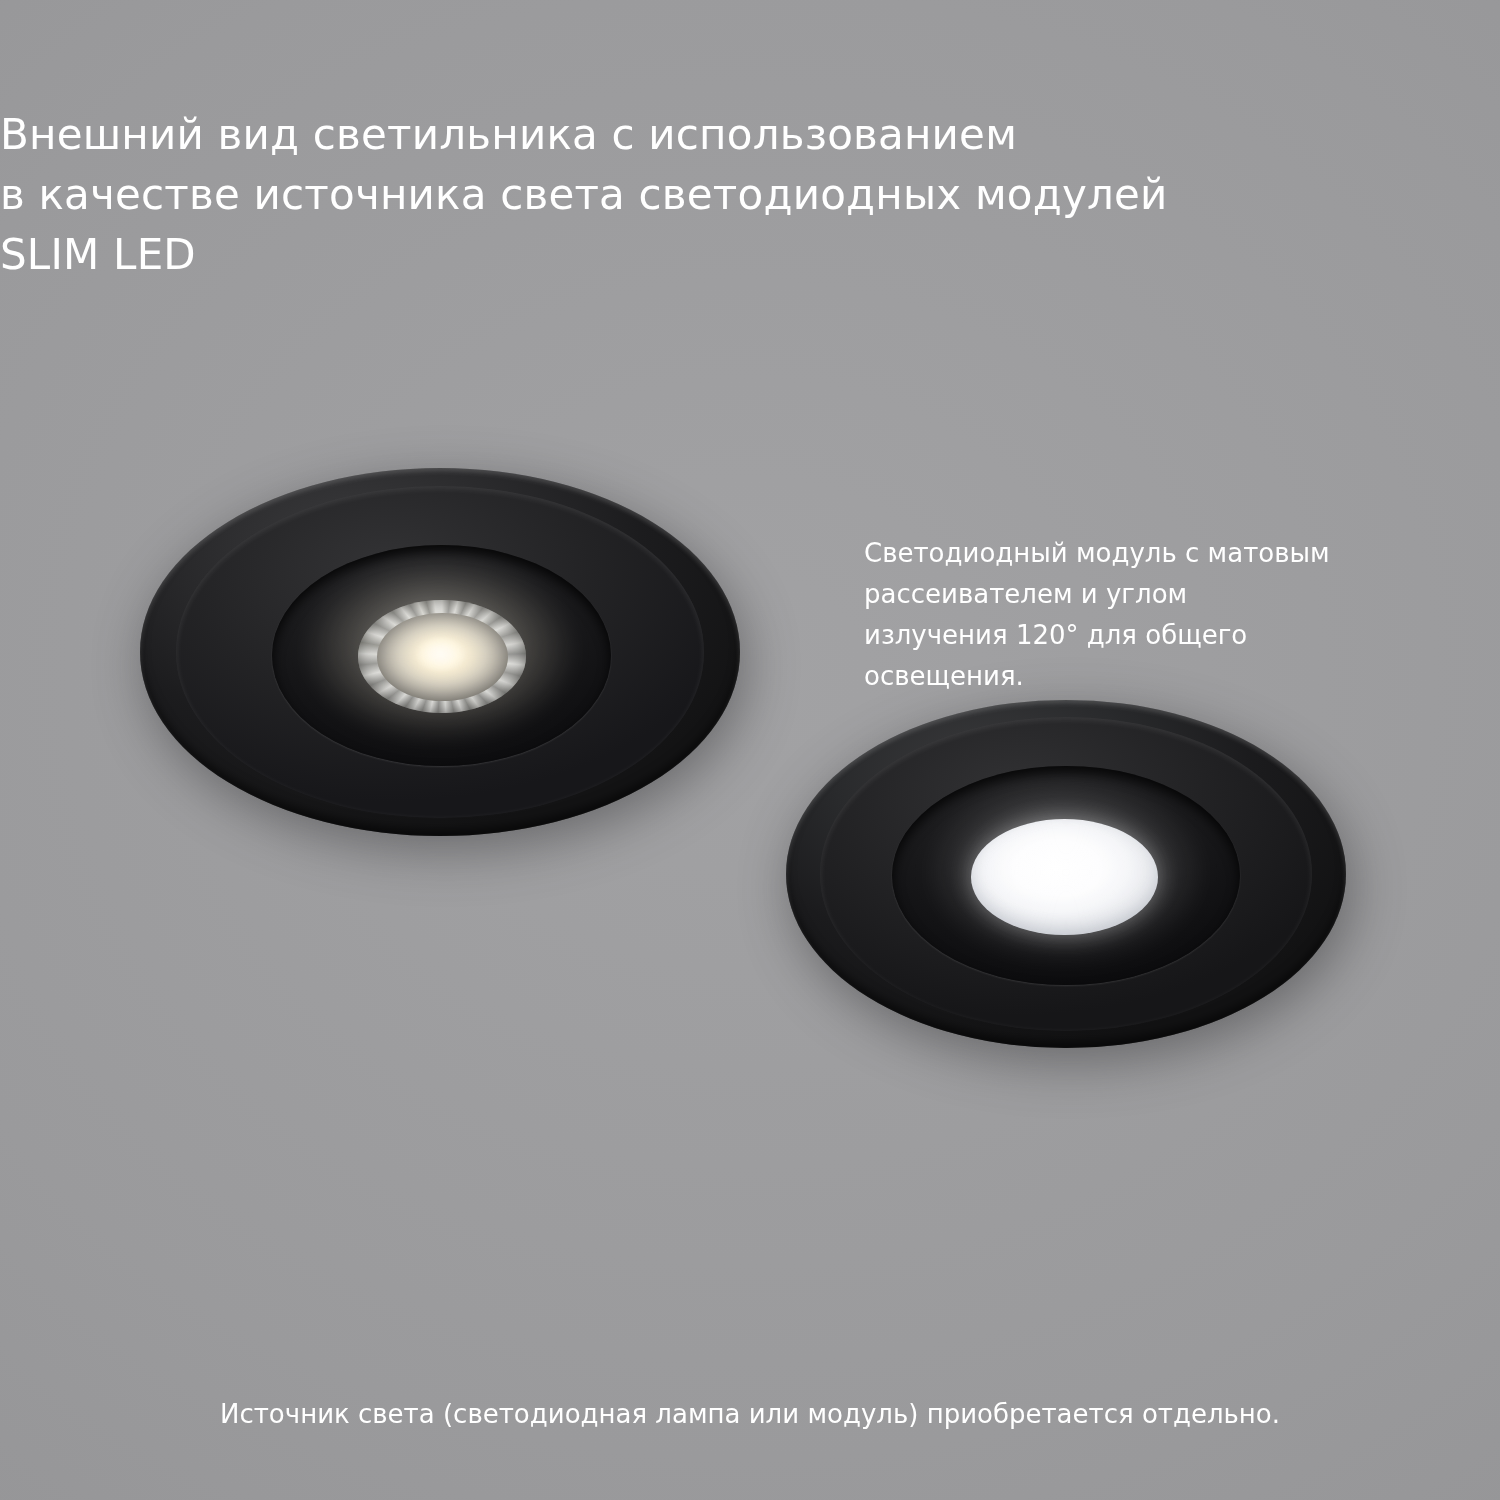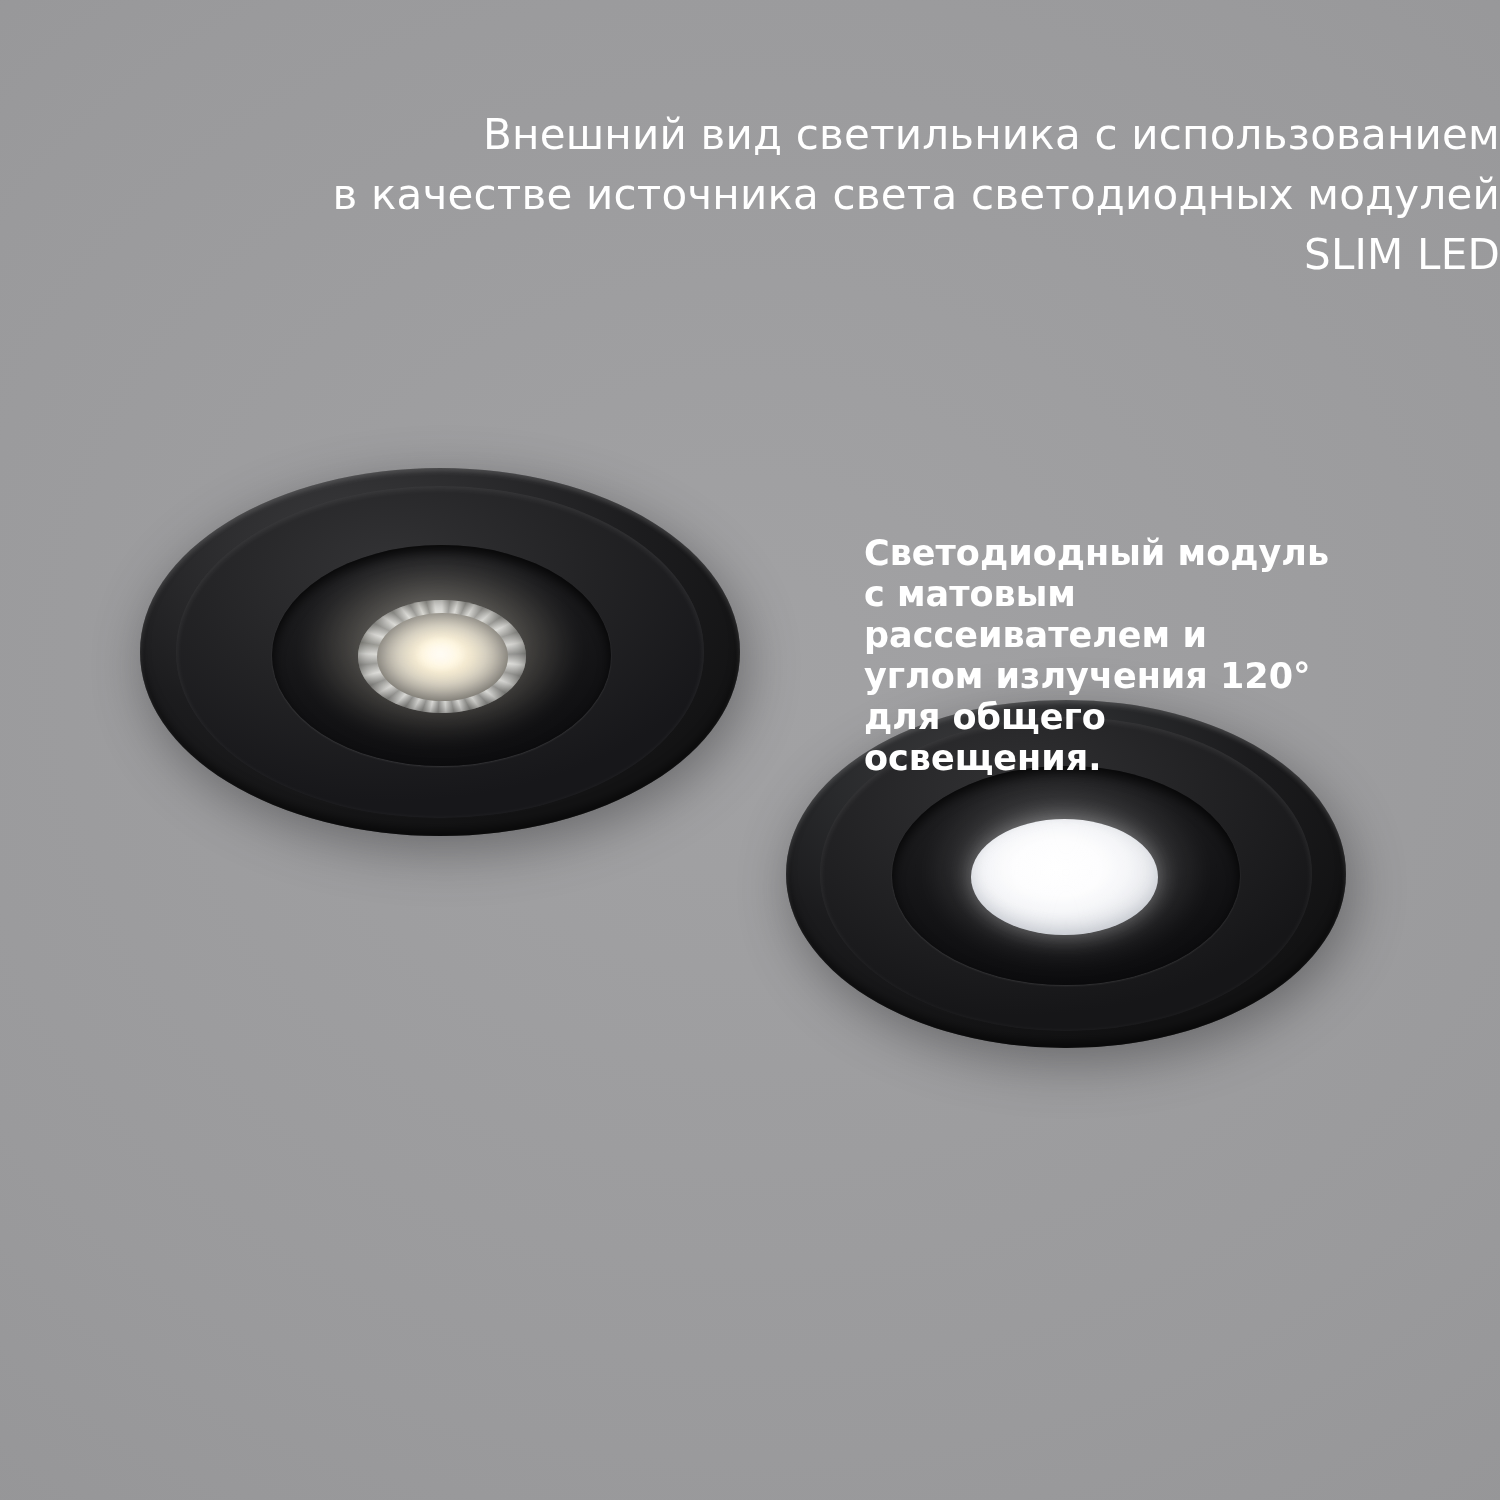--- a/index.html
+++ b/index.html
@@ -20,36 +20,36 @@
     background: radial-gradient(ellipse 110% 95% at 50% 45%, #a2a2a4 0%, #9a9a9c 55%, #919193 100%);
     overflow: hidden;
   }
 
   
   .title {
     position: absolute;
     top: 105px;
     left: 0;
     width: 1500px;
-    text-align: right;
+    text-align: left;
     color: #ffffff;
     font-size: 42px;
     line-height: 60px;
     font-weight: 400;
     letter-spacing: 0.2px;
     white-space: pre-line;
   }
 
   
   .caption {
     position: absolute;
     color: #ffffff;
-    font-size: 35px;
+    font-size: 26px;
     line-height: 41px;
-    font-weight: 700;
+    font-weight: 400;
     white-space: pre-line;
   }
   #caption-matte {
     top: 533px;
     left: 864px;
     width: 470px;
   }
   #caption-lens {
     top: 895px;
     left: 178px;
@@ -262,14 +262,15 @@
     <div class="ring-bevel"></div>
     <div class="inner-well">
       <div class="diffuser"></div>
     </div>
     <div class="diffuser-glow"></div>
   </div>
 
   <div class="caption" id="caption-matte">Светодиодный модуль с матовым рассеивателем и углом излучения 120° для общего освещения.</div>
 
 
+  <div class="footnote">Источник света (светодиодная лампа или модуль) приобретается отдельно.</div>
 
 </div>
 
 </body></html>

